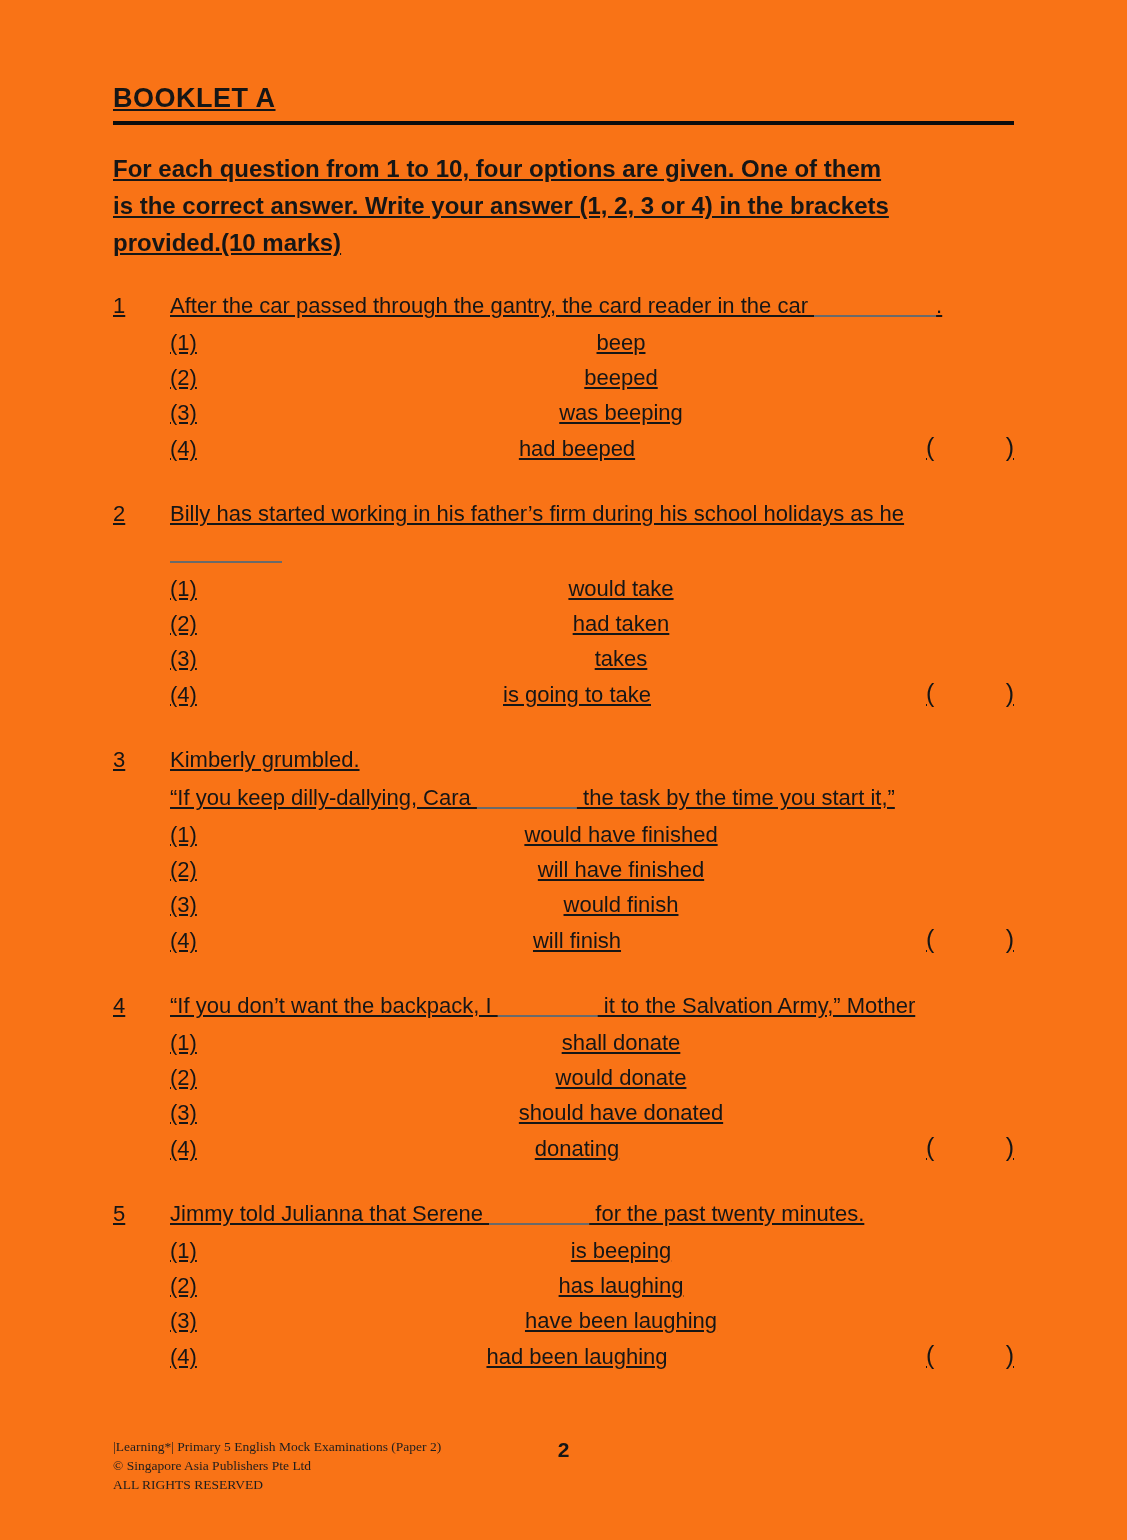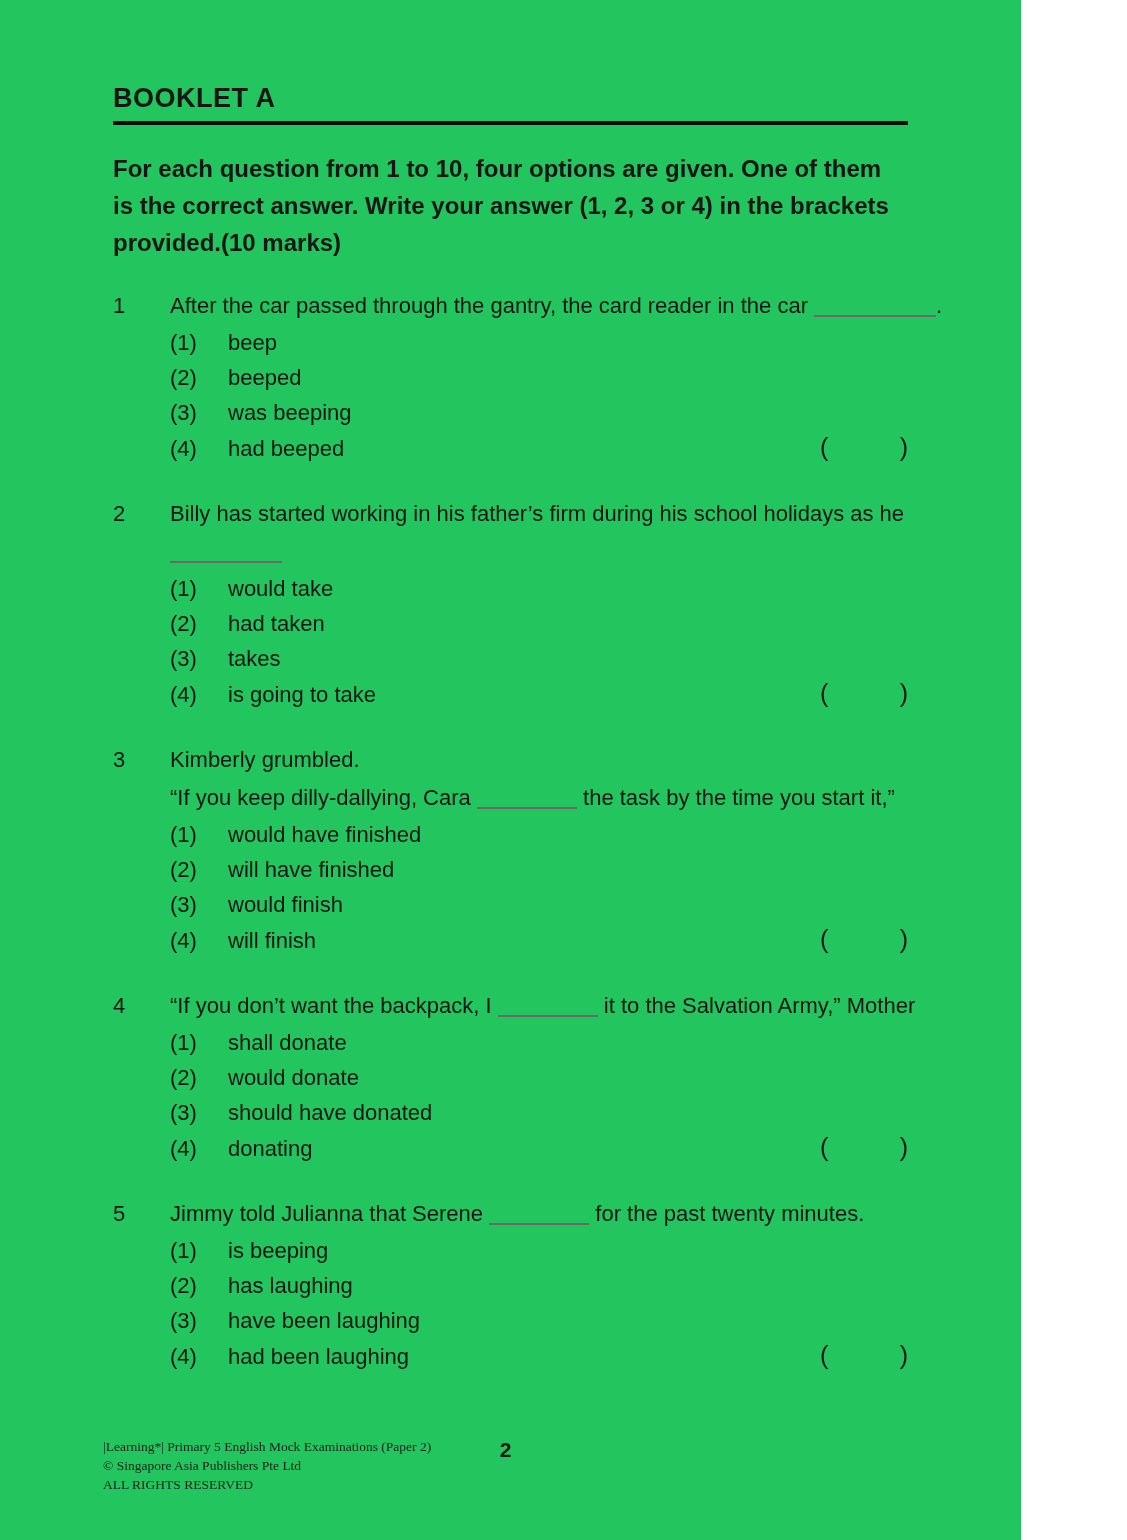--- a/index.html
+++ b/index.html
@@ -1,54 +1,55 @@
 <!DOCTYPE html>
 <html><head>
 <meta charset="utf-8">
 <style>
   * { margin:0; padding:0; box-sizing:border-box; }
   html,body { background:#ffffff; }
   .page {
     position:relative;
-    width:1021px; height:1540px;
-    background:#22c55e;
+    width:1127px; height:1540px;
+    background:#f97316;
     color:#161616;
     font-family:"Liberation Sans", sans-serif;
     padding:84px 113px 0 113px;
     overflow:hidden;
+    text-decoration:underline;
   }
   .title {
     font-size:27px; font-weight:bold; line-height:28px; letter-spacing:0.5px;
   }
   .rule { height:4px; background:#0d0d0d; margin-top:9px; }
 
   .instructions { margin-top:25px; font-size:24px; font-weight:bold; line-height:37px; }
   .instr-line { white-space:nowrap; }
   .instr-last { display:flex; justify-content:flex-start; }
 
   .questions { margin-top:0; }
   .question { display:flex; margin-top:29px; font-size:22px; }
   .question.first { margin-top:26px; }
   .qnum { width:57px; flex:none; line-height:38px; }
   .qbody { flex:1; min-width:0; }
   .qline { line-height:38px; white-space:nowrap; }
   .opt { display:flex; align-items:baseline; line-height:35px; }
   .optlabel { width:58px; flex:none; }
-  .opttext { flex:1; min-width:0; }
+  .opttext { flex:1; min-width:0;text-align:center; }
   .bracketpair {
     flex:none; width:88px; display:flex; justify-content:space-between;
     font-size:25px; font-weight:400;
   }
   .blank {
     display:inline-block; height:1em; vertical-align:-4px;
     border-bottom:2px solid #6a6a6a;
   }
   .w122 { width:122px; } .w112 { width:112px; } .w100 { width:100px; }
 
-  .footer { position:absolute; left:103px; right:113px; top:1437px; height:70px; }
+  .footer { position:absolute; left:113px; right:113px; top:1437px; height:70px; }
   .imprint {
     font-family:"Liberation Serif", serif;
     font-size:13.5px; line-height:19px; color:#1e1e1e;
   }
   .fcenter { position:absolute; left:0; right:0; top:0; text-align:center; }
   .pagenum { font-size:21px; font-weight:bold; line-height:25px; }
   .bookletlabel {
     font-size:20px; font-weight:bold; font-style:italic;
     white-space:pre; margin-top:4px;
   }

